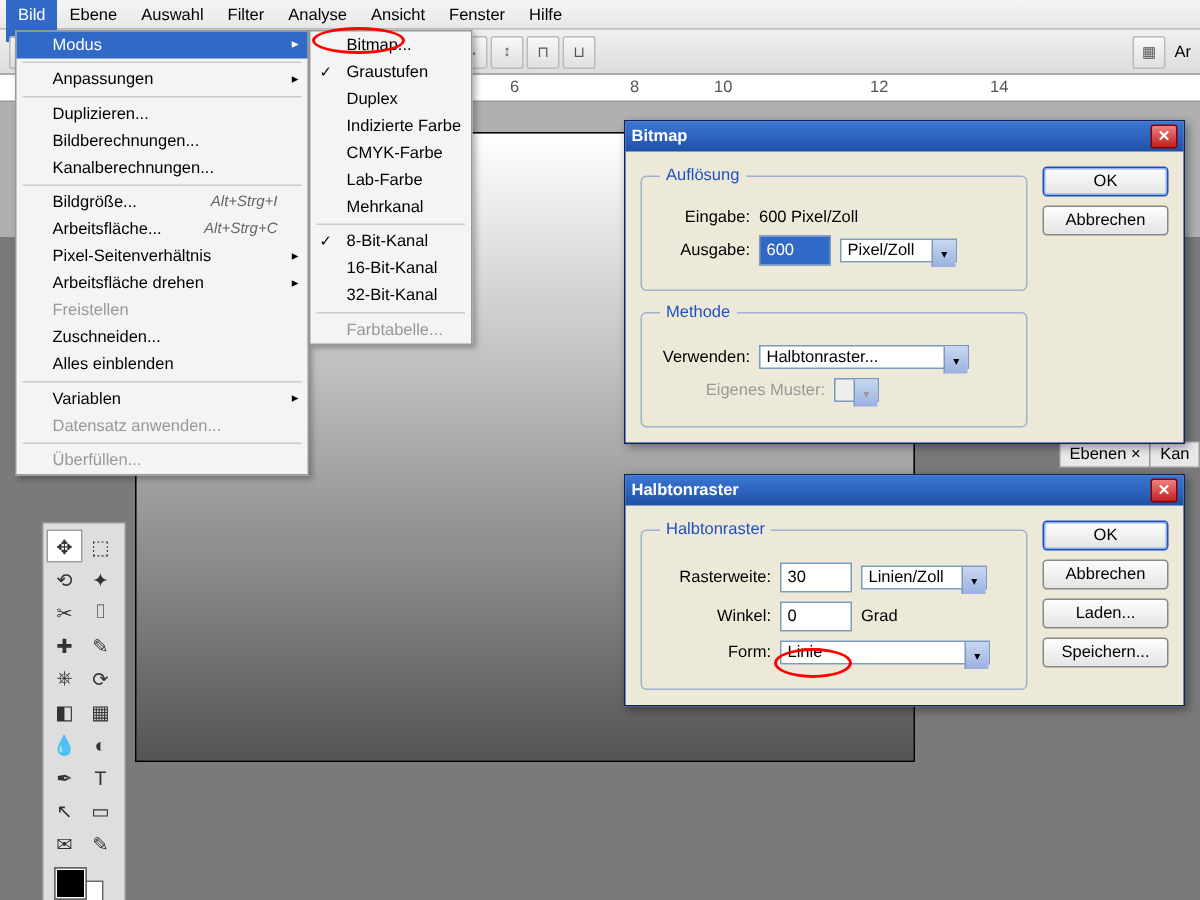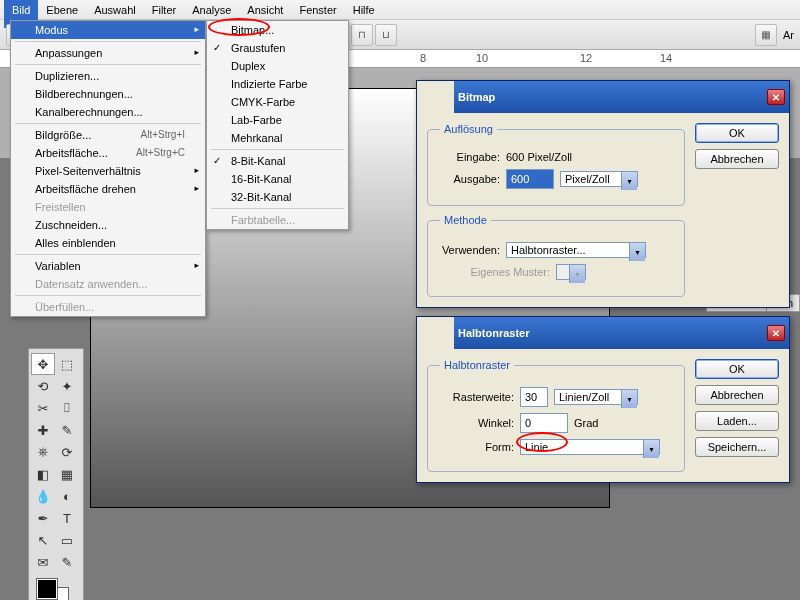--- a/index.html
+++ b/index.html
@@ -12,27 +12,27 @@
 .toolbar .sep { width: 1px; height: 20px; background: #bbb; margin: 0 4px; }
 .ruler { background: #fff; height: 18px; border-bottom: 1px solid #999; position: relative; font-size: 8px; color: #555; }
 .ruler span { position: absolute; top: 2px; }
 .canvas { position: absolute; top: 88px; left: 90px; width: 520px; height: 420px; background: linear-gradient(#fff, #555); border: 1px solid #000; }
 .gray-top { position: absolute; top: 68px; left: 0; right: 0; height: 90px; background: #b0b0b0; z-index: 0; }
 .dropdown { position: absolute; background: #f4f4f4; border: 1px solid #999; box-shadow: 2px 2px 4px rgba(0,0,0,0.3); z-index: 100; }
 .dropdown .ditem { padding: 3px 24px 3px 24px; position: relative; white-space: nowrap; cursor: default; }
 .dropdown .ditem.highlight { background: #3169c6; color: white; }
 .dropdown .ditem.disabled { color: #999; }
 .dropdown .sep { height: 1px; background: #ccc; margin: 2px 4px; }
-.dropdown .shortcut { position: absolute; right: 20px; color: #666; font-size: 10px; }
+.dropdown .shortcut { position: absolute; right: 20px; color: #666; font-size: 10px; font-style: italic; }
 .dropdown .arrow { position: absolute; right: 6px; font-size: 9px; }
 .dropdown .check { position: absolute; left: 6px; font-size: 10px; }
 .submenu { left: 196px; top: -1px; }
 .ellipse-mark { position: absolute; border: 2px solid red; border-radius: 50%; pointer-events: none; z-index: 200; }
 .dialog { position: absolute; background: #ece9d8; border: 1px solid #0a246a; box-shadow: 2px 2px 6px rgba(0,0,0,0.4); z-index: 150; }
-.dialog .titlebar { background: linear-gradient(#3b77d3, #1e50a8); color: white; height: 32px; display: flex; align-items: center; justify-content: space-between; padding: 0 4px; font-weight: bold; margin-left: 37px; }
+.dialog .titlebar { background: linear-gradient(#3b77d3, #1e50a8); color: white; height: 20px; display: flex; align-items: center; justify-content: space-between; padding: 0 4px; font-weight: bold; }
 .dialog .close { width: 18px; height: 16px; background: linear-gradient(#f08080,#c02020); border: 1px solid #800; color: white; display: flex; align-items: center; justify-content: center; font-size: 10px; border-radius: 2px; cursor: default; }
 .dialog .body { padding: 10px; display: flex; gap: 10px; }
 .dialog fieldset { border: 1px solid #a0b0d0; border-radius: 4px; padding: 10px 12px 10px 12px; }
 .dialog legend { color: #2050c0; padding: 0 4px; font-size: 11px; }
 .dialog .row { display: flex; align-items: center; margin: 6px 0; gap: 6px; }
 .dialog .lbl { text-align: right; min-width: 60px; }
 .dialog input[type=text] { border: 1px solid #7a9ac0; padding: 2px 4px; height: 20px; font-size: 11px; }
 .dialog input.sel { background: #3169c6; color: white; }
 .dialog select, .dialog .select { border: 1px solid #7a9ac0; background: white; height: 16px; font-size: 11px; position: relative; display: flex; align-items: center; padding: 0 18px 0 4px; }
 .dialog .select .caret { position: absolute; right: 0; top: 0; width: 16px; height: 18px; background: linear-gradient(#c8d8f0,#9ab0e0); border-left: 1px solid #7a9ac0; display: flex; align-items: center; justify-content: center; font-size: 8px; }
@@ -117,21 +117,21 @@
   <div class="ditem disabled"><span>Freistellen</span></div>
   <div class="ditem"><span>Zuschneiden...</span></div>
   <div class="ditem"><span>Alles einblenden</span></div>
   <div class="sep"></div>
   <div class="ditem"><span>Variablen</span><span class="arrow">▸</span></div>
   <div class="ditem disabled"><span>Datensatz anwenden...</span></div>
   <div class="sep"></div>
   <div class="ditem disabled"><span>Überfüllen...</span></div>
 </div>
 
-<div class="dropdown submenu" style="left:206px; top:20px; width:143px;">
+<div class="dropdown submenu" style="left:206px; top:20px; width:109px;">
   <div class="ditem"><span>Bitmap...</span></div>
   <div class="ditem"><span class="check">✓</span><span>Graustufen</span></div>
   <div class="ditem"><span>Duplex</span></div>
   <div class="ditem"><span>Indizierte Farbe</span></div>
   <div class="ditem"><span>CMYK-Farbe</span></div>
   <div class="ditem"><span>Lab-Farbe</span></div>
   <div class="ditem"><span>Mehrkanal</span></div>
   <div class="sep"></div>
   <div class="ditem"><span class="check">✓</span><span>8-Bit-Kanal</span></div>
   <div class="ditem"><span>16-Bit-Kanal</span></div>
@@ -192,21 +192,21 @@
   <div class="titlebar">
     <span>Halbtonraster</span>
     <div class="close">✕</div>
   </div>
   <div class="body">
     <div style="flex:1">
       <fieldset>
         <legend>Halbtonraster</legend>
         <div class="row">
           <span class="lbl" style="min-width:74px">Rasterweite:</span>
-          <input type="text" style="width: 28px;" value="30">
+          <input type="text" style="width: 48px;" value="30">
           <div class="select" style="width:84px">
               <span>Linien/Zoll</span>
               <span class="caret">▾</span>
             </div>
         </div>
         <div class="row">
           <span class="lbl" style="min-width:74px">Winkel:</span>
           <input type="text" style="width: 48px;" value="0">
           <span>Grad</span>
         </div>

